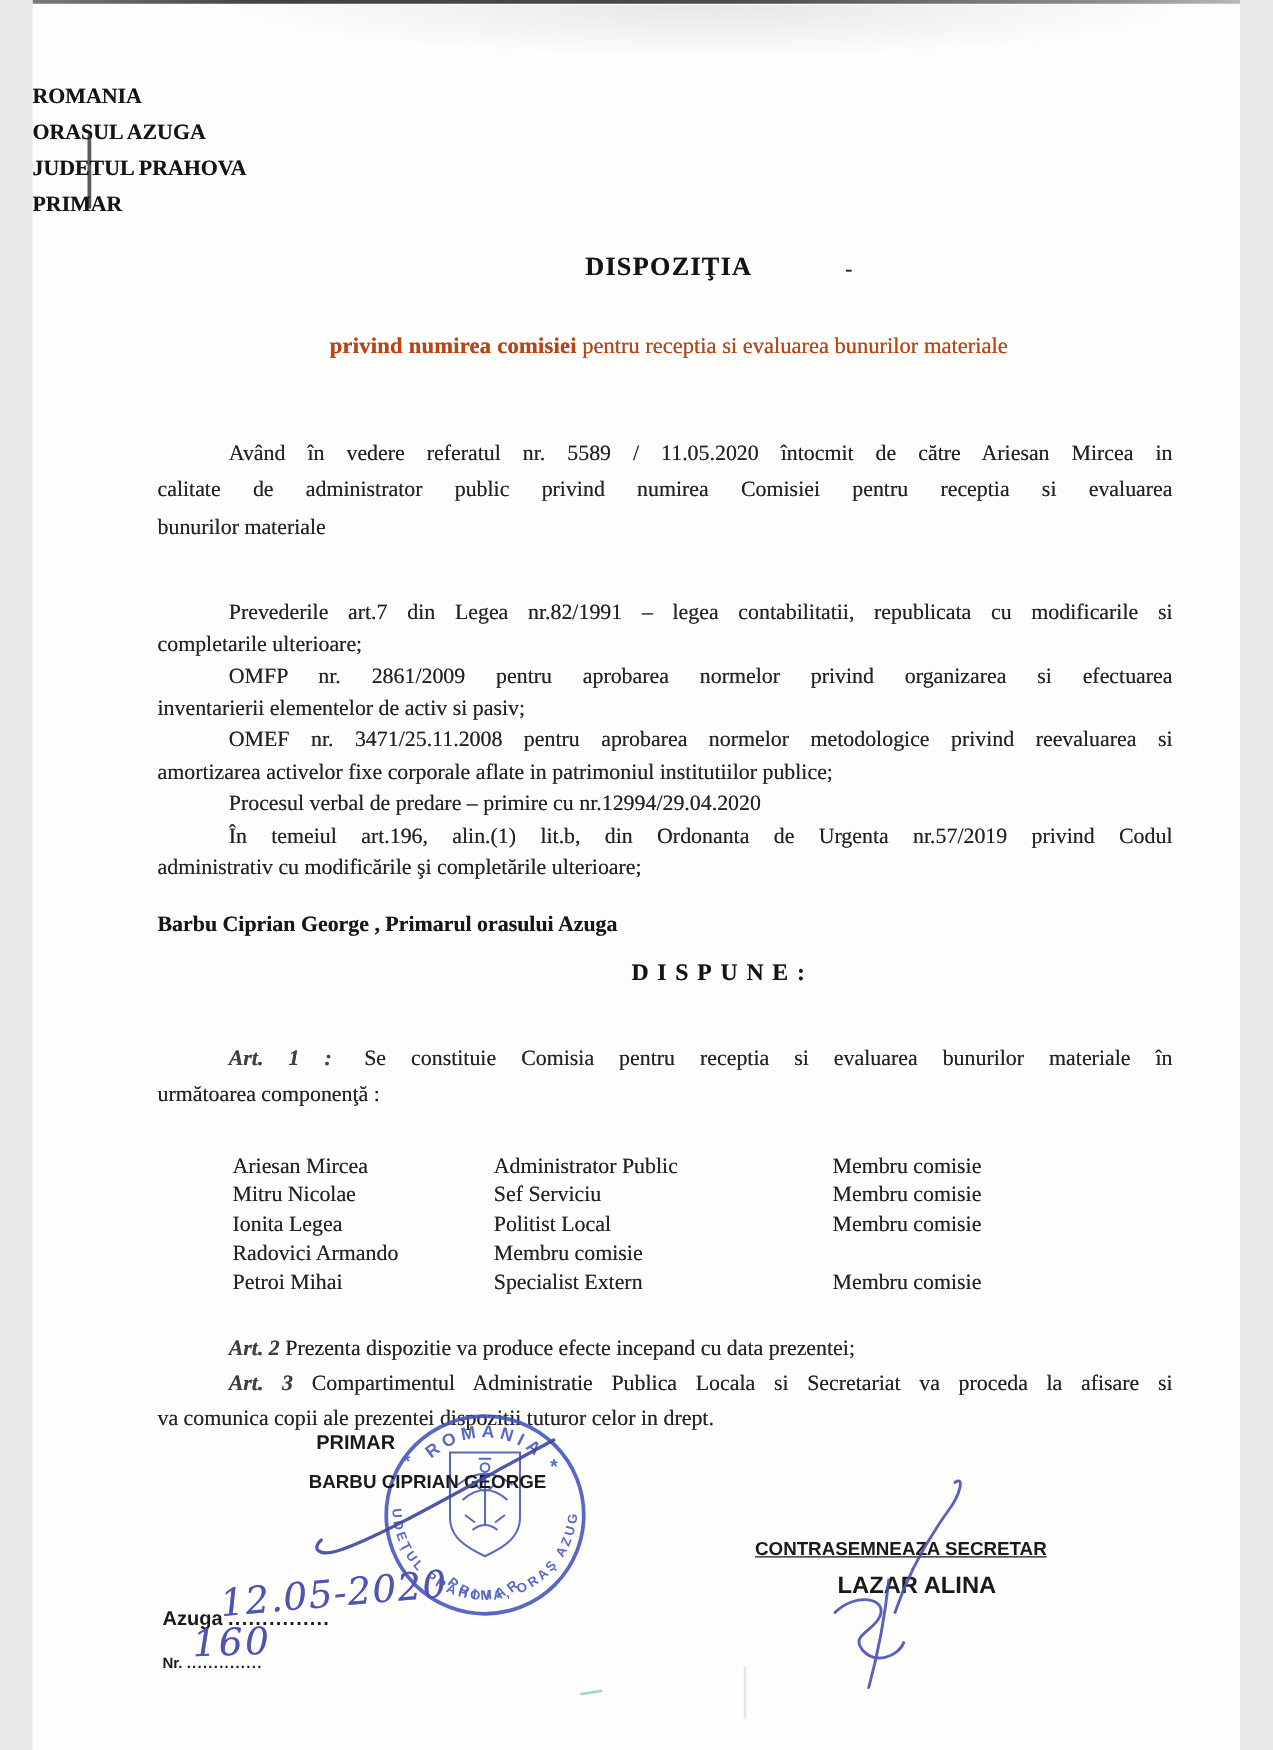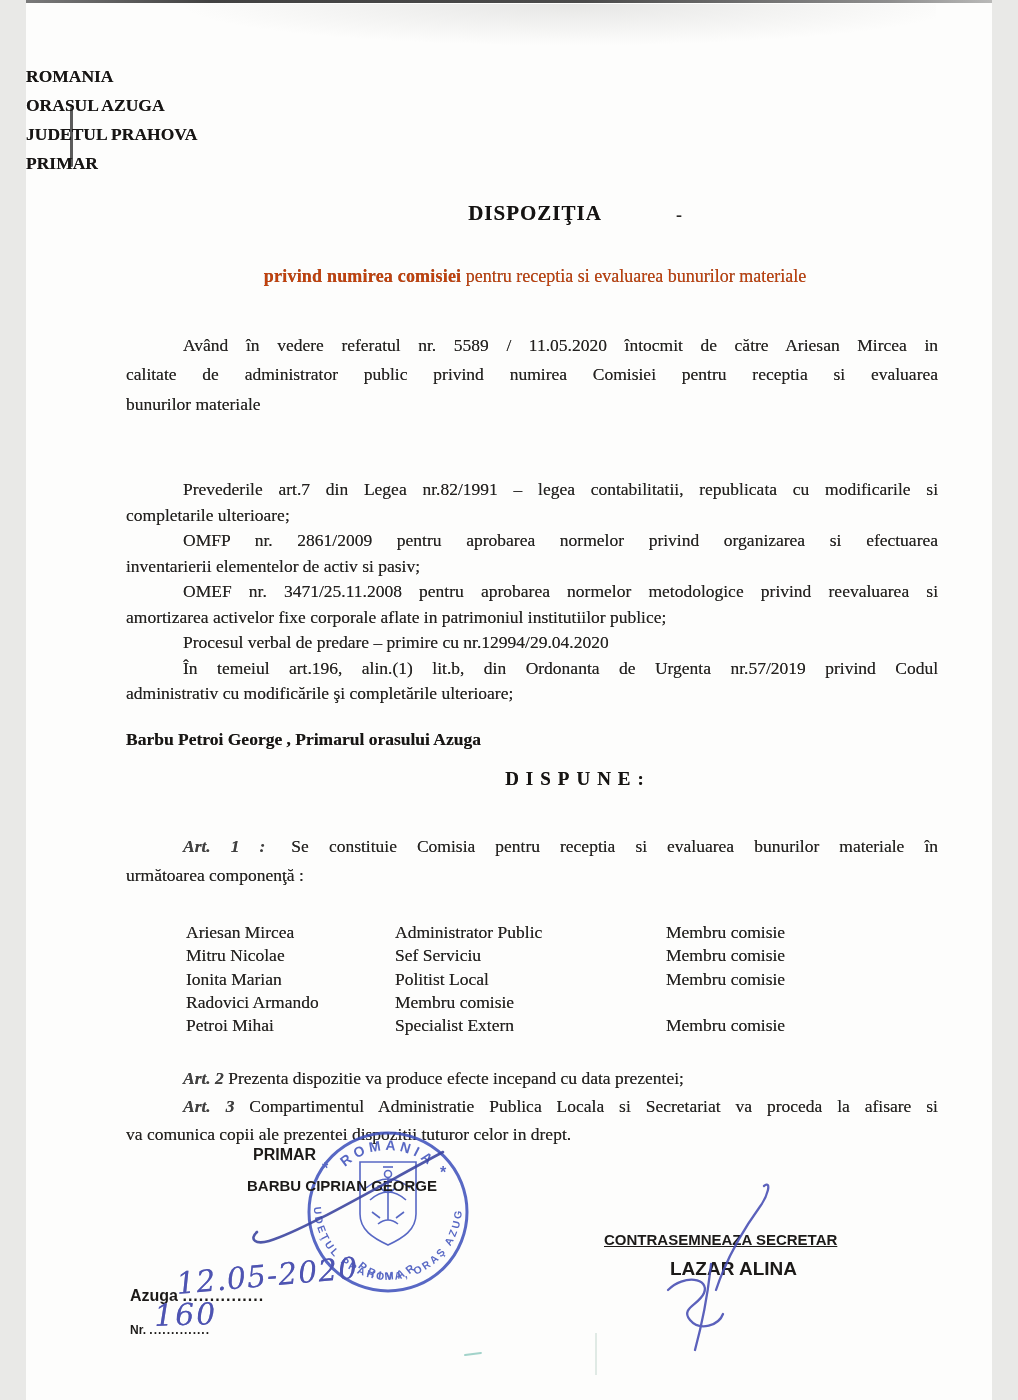--- a/index.html
+++ b/index.html
@@ -14,21 +14,21 @@
   .ind-line{text-indent:57px;}
   
   .hdr{left:0;top:62px;width:1018px;text-align:center;font-weight:bold;
        font-size:17.5px;line-height:29px;color:#171514;}
   .doc-title{left:0;top:201px;width:1018px;text-align:center;font-weight:bold;
        font-size:21px;letter-spacing:1px;color:#151312;}
   .title-dash{left:650px;top:205px;font-weight:bold;font-size:18px;color:#2a2826;}
   .subtitle{left:0;top:266px;width:1018px;text-align:center;font-size:18px;color:#c2410c;}
   .subtitle b{letter-spacing:.2px;}
   .body-block{left:100px;width:812px;font-size:17.5px;}
-  .intro{top:331px;line-height:29.3px;}
+  .intro{top:348px;line-height:29.3px;}
   .conformity{top:451px;font-size:17.5px;}
   .legal{top:477px;line-height:25.5px;}
   .issuer{top:729px;font-weight:bold;font-size:17.5px;color:#181614;}
   .decree{left:0;top:768px;width:1018px;text-align:center;font-weight:bold;
        font-size:19px;letter-spacing:7px;color:#161412;margin-left:43px;}
   .art1{top:832px;line-height:28.6px;}
   .art23{top:1065px;line-height:27.8px;}
   .lbl{font-weight:bold;color:#404040;font-style:italic;}
   .rest1{margin-left:6px;}
   
@@ -119,21 +119,21 @@
       </div>
     <div class="ind">
         <div class="ln">Procesul verbal de predare – primire cu nr.12994/29.04.2020</div>
       </div>
     <div class="ind">
         <div class="ln j">În temeiul art.196, alin.(1) lit.b, din Ordonanta de Urgenta nr.57/2019 privind Codul</div>
         <div class="ln">administrativ cu modificările şi completările ulterioare;</div>
       </div>
   </div>
 
-  <div class="abs body-block issuer txt">Barbu Petroi George , Primarul orasului Azuga</div>
+  <div class="abs body-block issuer txt">Barbu Ciprian George , Primarul orasului Azuga</div>
 
   <div class="abs decree txt">DISPUNE:</div>
 
   <div class="abs body-block art1 txt">
     <div class="ln j ind-line">
       <span class="lbl">Art. 1 :</span><span class="rest1"> Se constituie Comisia pentru receptia si evaluarea bunurilor materiale în</span>
     </div>
     <div class="ln">următoarea componenţă :</div>
   </div>
 
@@ -143,21 +143,21 @@
         <span>Ariesan Mircea</span>
         <span>Administrator Public</span>
         <span>Membru comisie</span>
       </div>
       <div class="crow">
         <span>Mitru Nicolae</span>
         <span>Sef Serviciu</span>
         <span>Membru comisie</span>
       </div>
       <div class="crow">
-        <span>Ionita Marian</span>
+        <span>Ionita Legea</span>
         <span>Politist Local</span>
         <span>Membru comisie</span>
       </div>
       <div class="crow">
         <span>Radovici Armando</span>
         <span>Membru comisie</span>
       </div>
       <div class="crow">
         <span>Petroi Mihai</span>
         <span>Specialist Extern</span>

